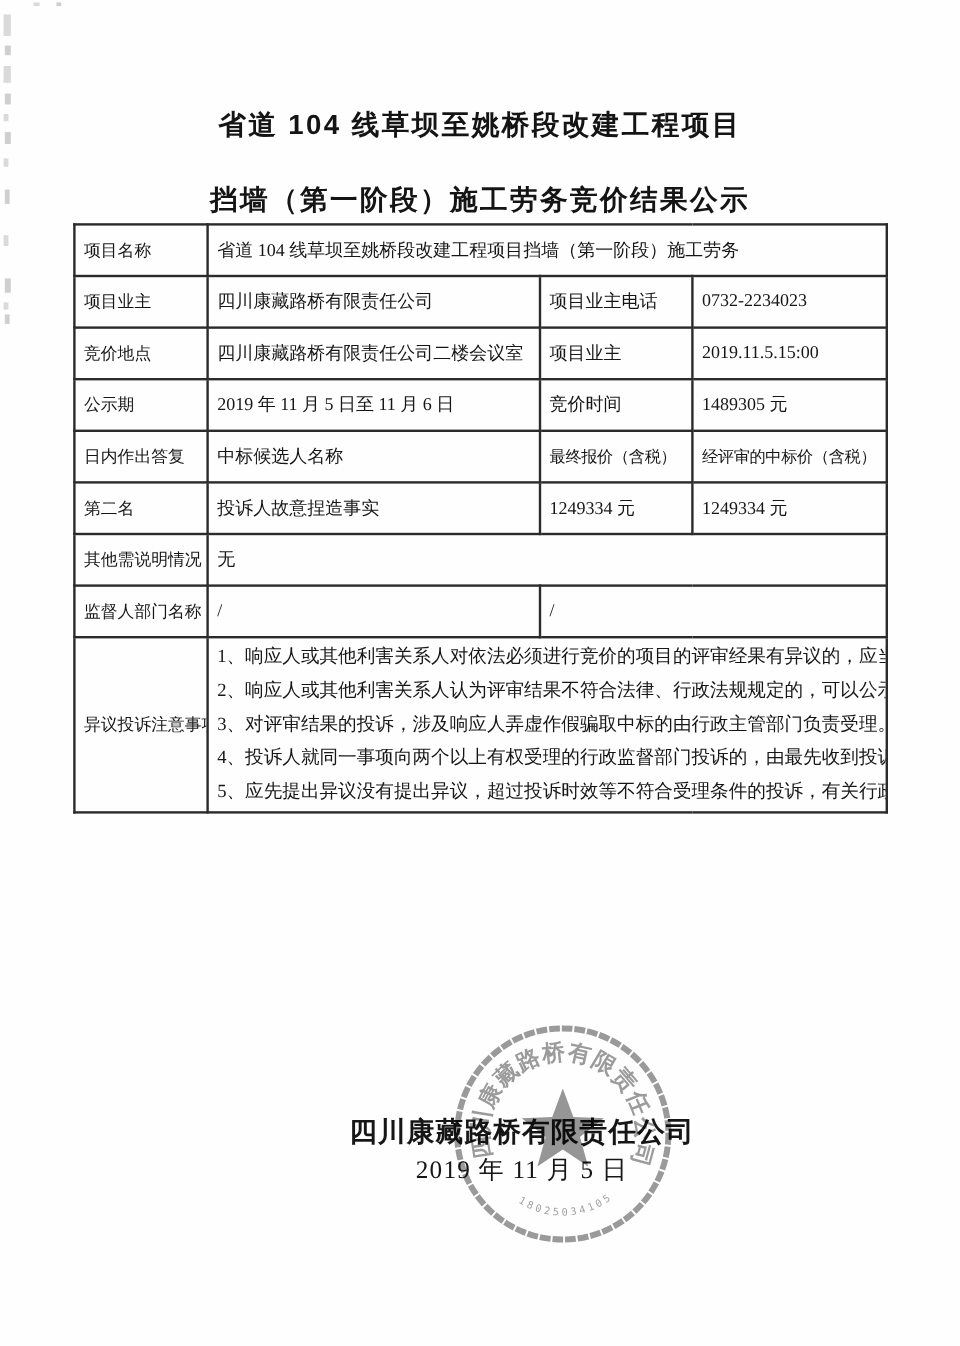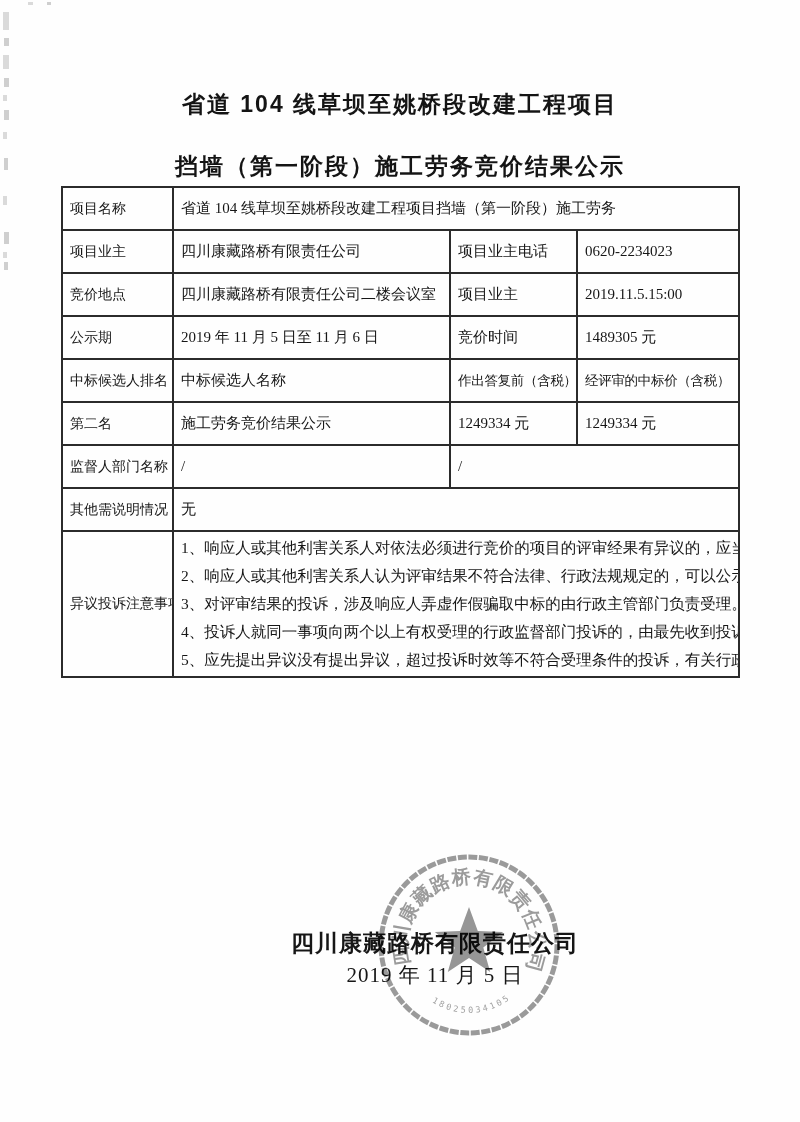--- a/index.html
+++ b/index.html
@@ -104,54 +104,54 @@
   </colgroup>
   <tbody>
       <tr>
     <td class="lab">项目名称</td>
     <td colspan="3">省道 104 线草坝至姚桥段改建工程项目挡墙（第一阶段）施工劳务</td>
   </tr>
   <tr>
     <td class="lab">项目业主</td>
     <td>四川康藏路桥有限责任公司</td>
     <td>项目业主电话</td>
-    <td>0620-2234023</td>
+    <td>0732-2234023</td>
   </tr>
   <tr>
     <td class="lab">竞价地点</td>
     <td>四川康藏路桥有限责任公司二楼会议室</td>
     <td>项目业主</td>
     <td>2019.11.5.15:00</td>
   </tr>
   <tr>
     <td class="lab">公示期</td>
     <td>2019 年 11 月 5 日至 11 月 6 日</td>
     <td>竞价时间</td>
     <td>1489305 元</td>
   </tr>
   <tr>
-    <td class="lab">中标候选人排名</td>
+    <td class="lab">日内作出答复</td>
     <td>中标候选人名称</td>
-    <td class="price-head">作出答复前（含税）</td>
+    <td class="price-head">最终报价（含税）</td>
     <td class="price-head">经评审的中标价（含税）</td>
   </tr>
   <tr>
     <td class="lab">第二名</td>
-    <td>施工劳务竞价结果公示</td>
+    <td>投诉人故意捏造事实</td>
     <td>1249334 元</td>
     <td>1249334 元</td>
+  </tr>
+  <tr>
+    <td class="lab">其他需说明情况</td>
+    <td colspan="3">无</td>
   </tr>
   <tr>
     <td class="lab">监督人部门名称</td>
     <td>/</td>
     <td colspan="2">/</td>
-  </tr>
-  <tr>
-    <td class="lab">其他需说明情况</td>
-    <td colspan="3">无</td>
   </tr>
   <tr>
     <td class="lab">异议投诉注意事项</td>
     <td colspan="3" class="objection-cell">
       <p>1、响应人或其他利害关系人对依法必须进行竞价的项目的评审经果有异议的，应当在中标候选人公示期间提出。采购人应当自收到异议之日起 3 日内作出答复；作出答复前，应当暂停采购活动。</p>
       <p>2、响应人或其他利害关系人认为评审结果不符合法律、行政法规规定的，可以公示期向有关行政监督部门进行投诉。投诉前应当先向谈判人提出异议，异议答复期间不计算在前款规定的期限内。投诉书应当符合《建设工程项目招标投标活动投诉处理办法》规定。</p>
       <p>3、对评审结果的投诉，涉及响应人弄虚作假骗取中标的由行政主管部门负责受理。涉及评审错误或评审无效的由项目审批部门负责受理。</p>
       <p>4、投诉人就同一事项向两个以上有权受理的行政监督部门投诉的，由最先收到投诉的行政监督部门负责处理。</p>
       <p>5、应先提出异议没有提出异议，超过投诉时效等不符合受理条件的投诉，有关行政监督部门不予受理；投诉人故意捏造事实、伪造证明材料或以非法手段取得证明材料进行投诉，给他人造成损失的，依法承担赔偿责任。</p>
     </td>

